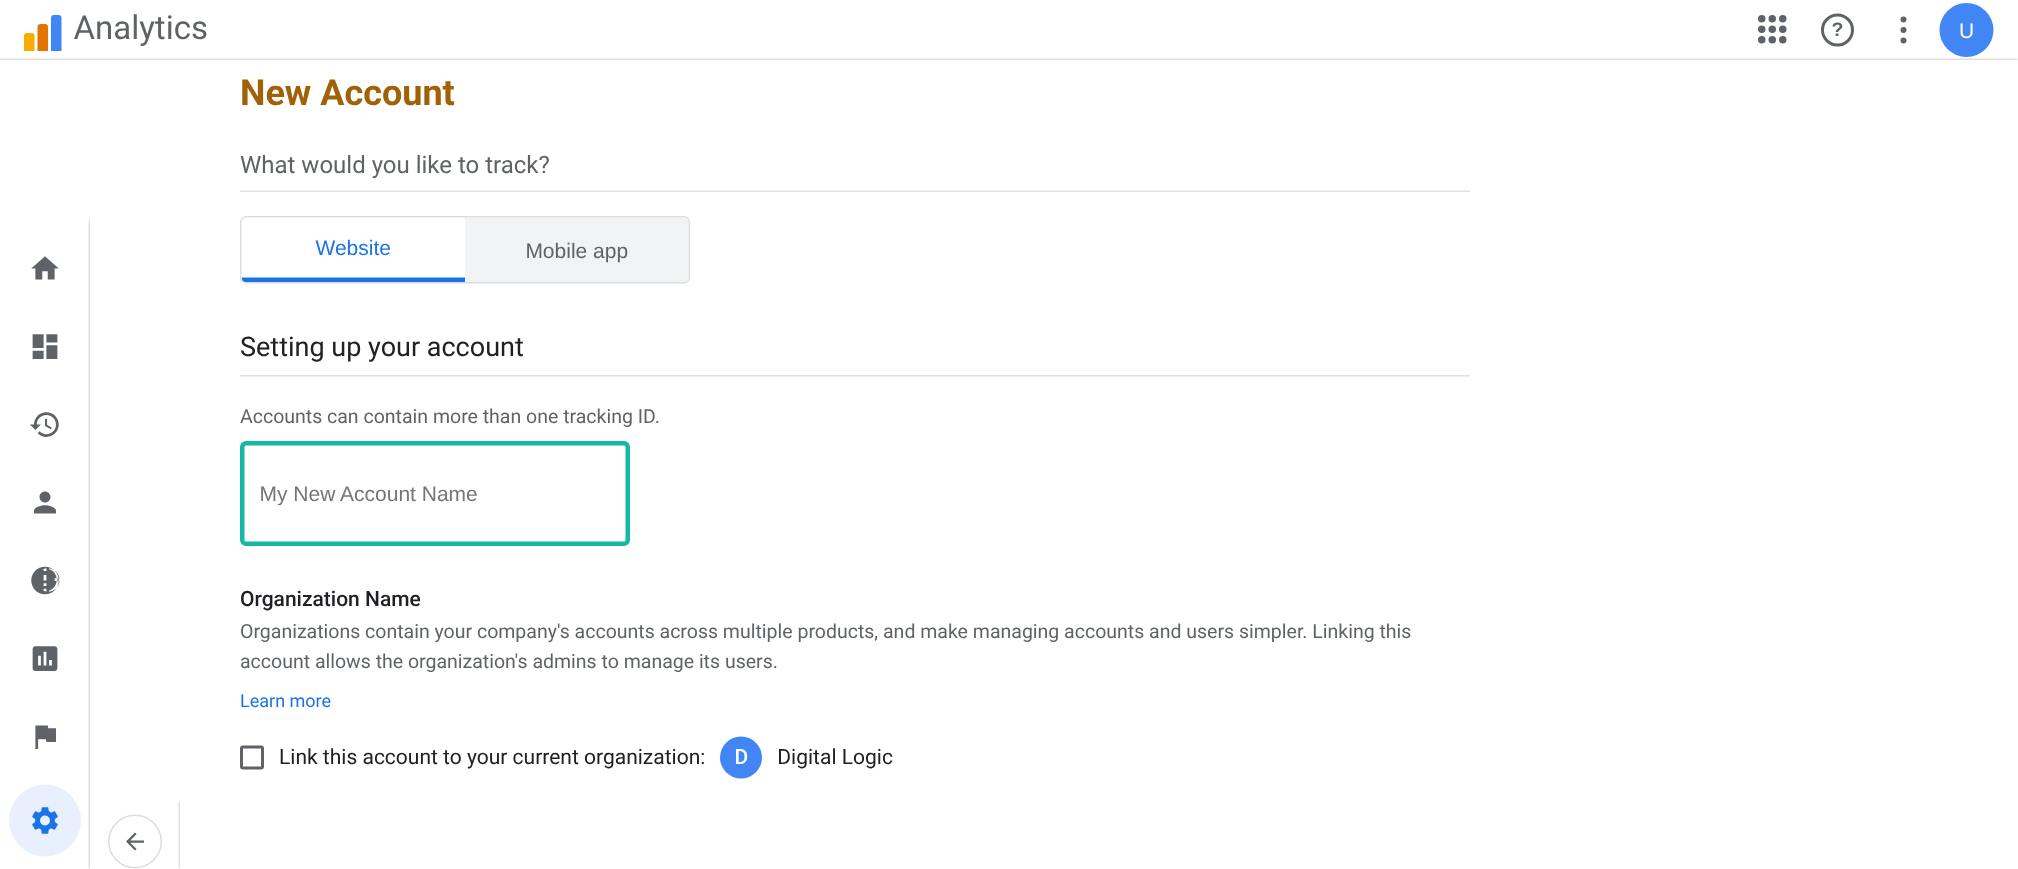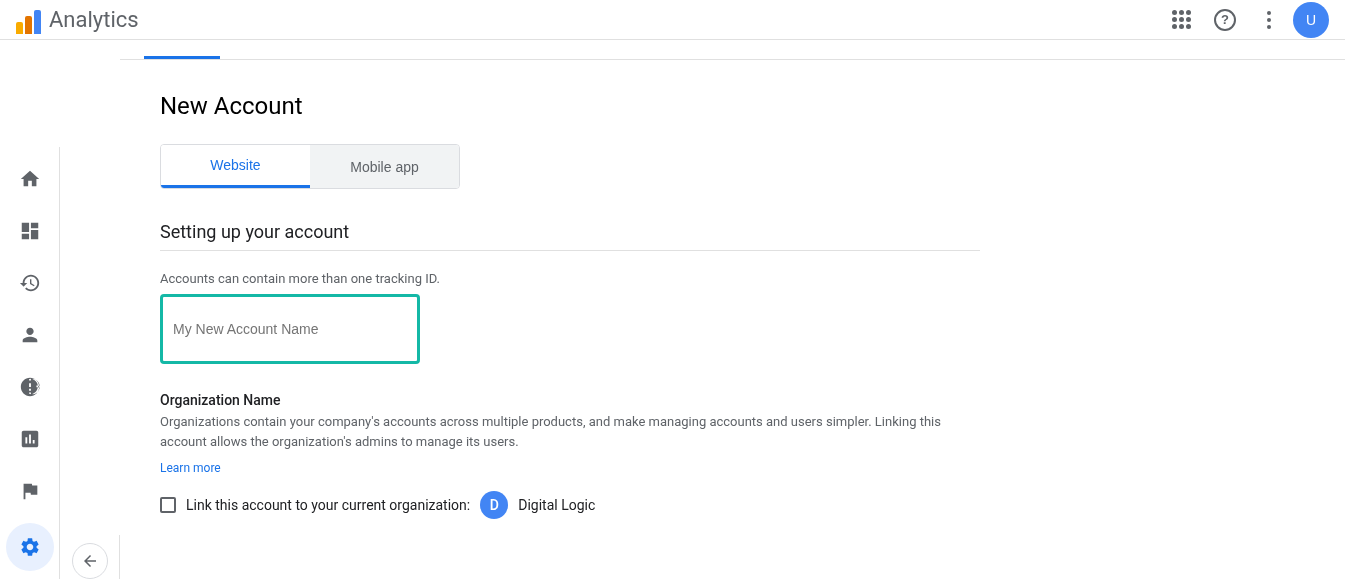--- a/index.html
+++ b/index.html
@@ -161,22 +161,22 @@
       border-bottom-color: #1a73e8;
     }
 
     
     .form-area {
       padding: 32px 40px;
       max-width: 900px;
     }
     .page-title {
       font-size: 24px;
-      font-weight: 400;
-      color: #000000;
+      font-weight: 700;
+      color: #a16207;
       margin-bottom: 24px;
     }
     .section-header {
       font-size: 16px;
       color: #5f6368;
       margin-bottom: 16px;
       padding-bottom: 8px;
       border-bottom: 1px solid #e0e0e0;
     }
     .track-options {
@@ -435,20 +435,21 @@
 
     <div class="tabs-bar">
       <div class="tab active">ADMIN</div>
       <div class="tab">USER</div>
     </div>
 
     <div class="form-area">
 
       <h1 class="page-title">New Account</h1>
 
+      <p class="section-header">What would you like to track?</p>
       <div class="track-options">
         <button class="track-option active">Website</button>
         <button class="track-option">Mobile app</button>
       </div>
 
       <h2 class="section-title">Setting up your account</h2>
 
       <div class="field-group">
         <div class="field-help">Accounts can contain more than one tracking ID.</div>
         <input type="text" class="text-input" placeholder="My New Account Name" style="">

